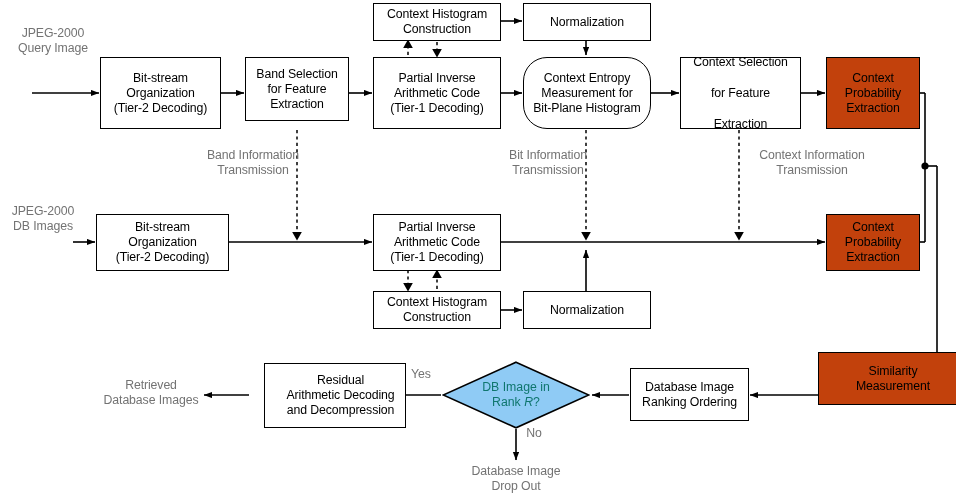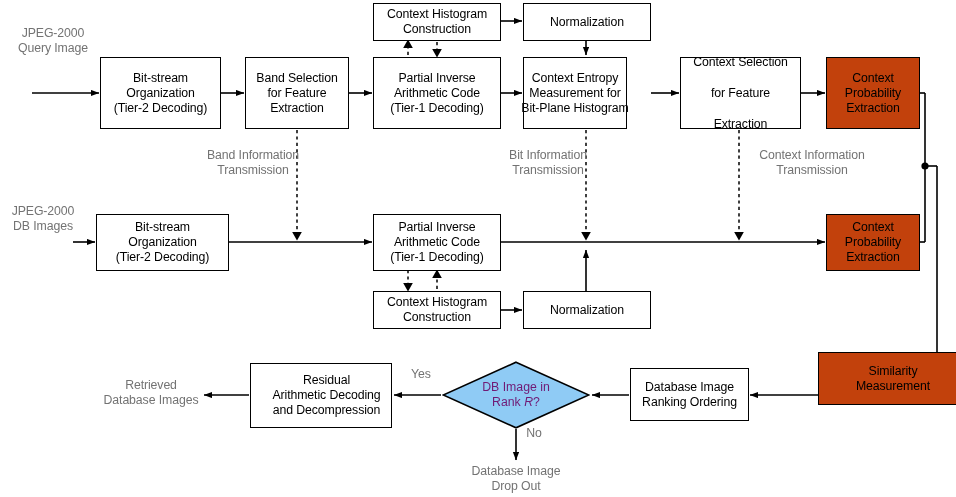--- a/index.html
+++ b/index.html
@@ -62,21 +62,21 @@
     position: absolute;
     left: 0; top: 0;
     width: 100%; height: 100%;
     display: flex;
     flex-direction: column;
     align-items: center;
     justify-content: center;
     text-align: center;
     font-size: 12.3px;
     line-height: 15.0px;
-    color: #701a75;
+    color: #0f766e;
   }
   .diamond-wrap .dtext .ln { display: block; white-space: nowrap; }
   .ital { font-style: italic; }
 </style>
 </head>
 <body>
 
 <div id="canvas">
 
   <svg id="svg-layer" viewBox="0 0 956 497" xmlns="http://www.w3.org/2000/svg">
@@ -217,33 +217,33 @@
   <div class="node" style="left:523px; top:3px; width:128px; height:38px;">
     <span class="ln">Normalization</span>
   </div>
 
   <div class="node" style="left:100px; top:57px; width:121px; height:72px;">
     <span class="ln">Bit-stream</span>
     <span class="ln">Organization</span>
     <span class="ln">(Tier-2 Decoding)</span>
   </div>
 
-  <div class="node" style="left:245px; top:57px; width:104px; height:72px;">
+  <div class="node" style="left:245px; top:57px; width:104px; height:64px;">
     <span class="ln">Band Selection</span>
     <span class="ln">for Feature</span>
     <span class="ln">Extraction</span>
   </div>
 
   <div class="node" style="left:373px; top:57px; width:128px; height:72px;">
     <span class="ln">Partial Inverse</span>
     <span class="ln">Arithmetic Code</span>
     <span class="ln">(Tier-1 Decoding)</span>
   </div>
 
-  <div class="node" style="left:523px; top:57px; width:104px; height:72px;">
+  <div class="node" style="left:523px; top:57px; width:128px; height:72px;border-radius:24px;">
     <span class="ln">Context Entropy</span>
     <span class="ln">Measurement for</span>
     <span class="ln">Bit-Plane Histogram</span>
   </div>
 
   <div class="node" style="left:680px; top:57px; width:121px; height:72px;gap:16px;">
     <span class="ln">Context Selection</span>
     <span class="ln">for Feature</span>
     <span class="ln">Extraction</span>
   </div>
@@ -273,21 +273,21 @@
   </div>
 
   <div class="node" style="left:373px; top:291px; width:128px; height:38px;">
     <span class="ln">Context Histogram</span>
     <span class="ln">Construction</span>
   </div>
   <div class="node" style="left:523px; top:291px; width:128px; height:38px;">
     <span class="ln">Normalization</span>
   </div>
 
-  <div class="node" style="left:250px; top:363px; width:142px; height:65px;padding-left:11px;">
+  <div class="node" style="left:264px; top:363px; width:142px; height:65px;padding-left:11px;">
     <span class="ln">Residual</span>
     <span class="ln">Arithmetic Decoding</span>
     <span class="ln">and Decompression</span>
   </div>
 
   <div class="node" style="left:630px; top:368px; width:119px; height:53px;">
     <span class="ln">Database Image</span>
     <span class="ln">Ranking Ordering</span>
   </div>
 

